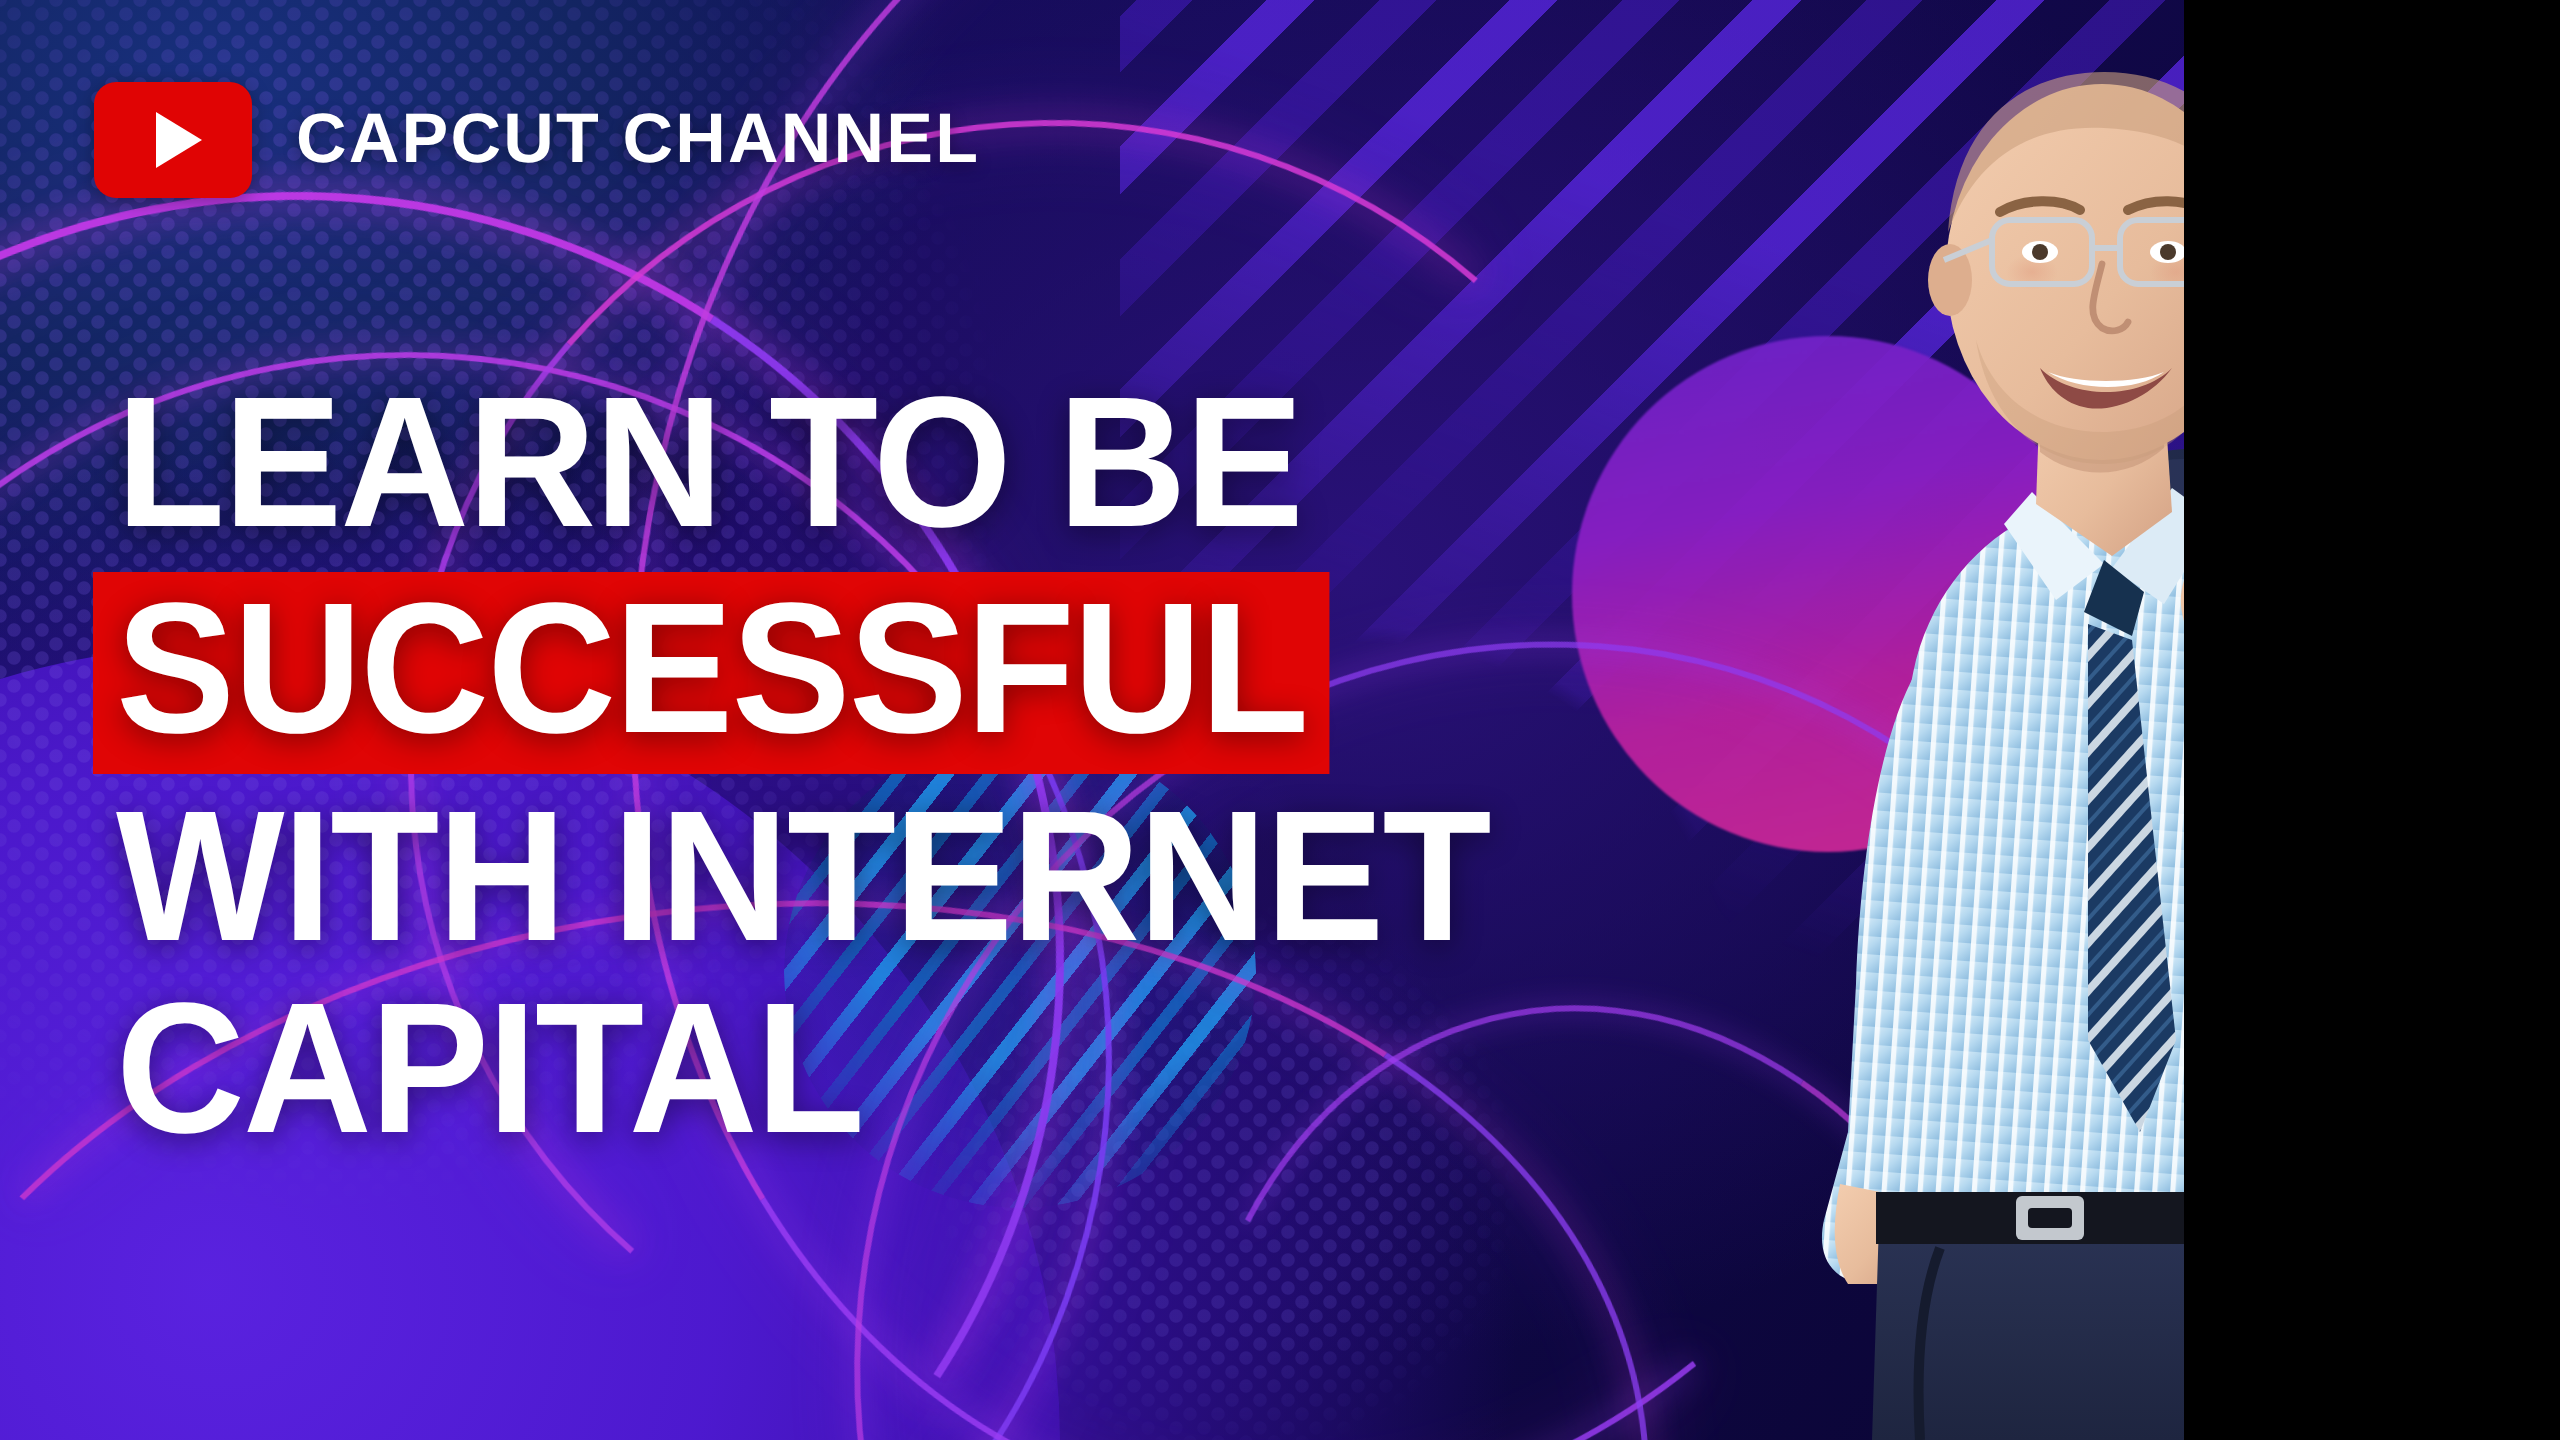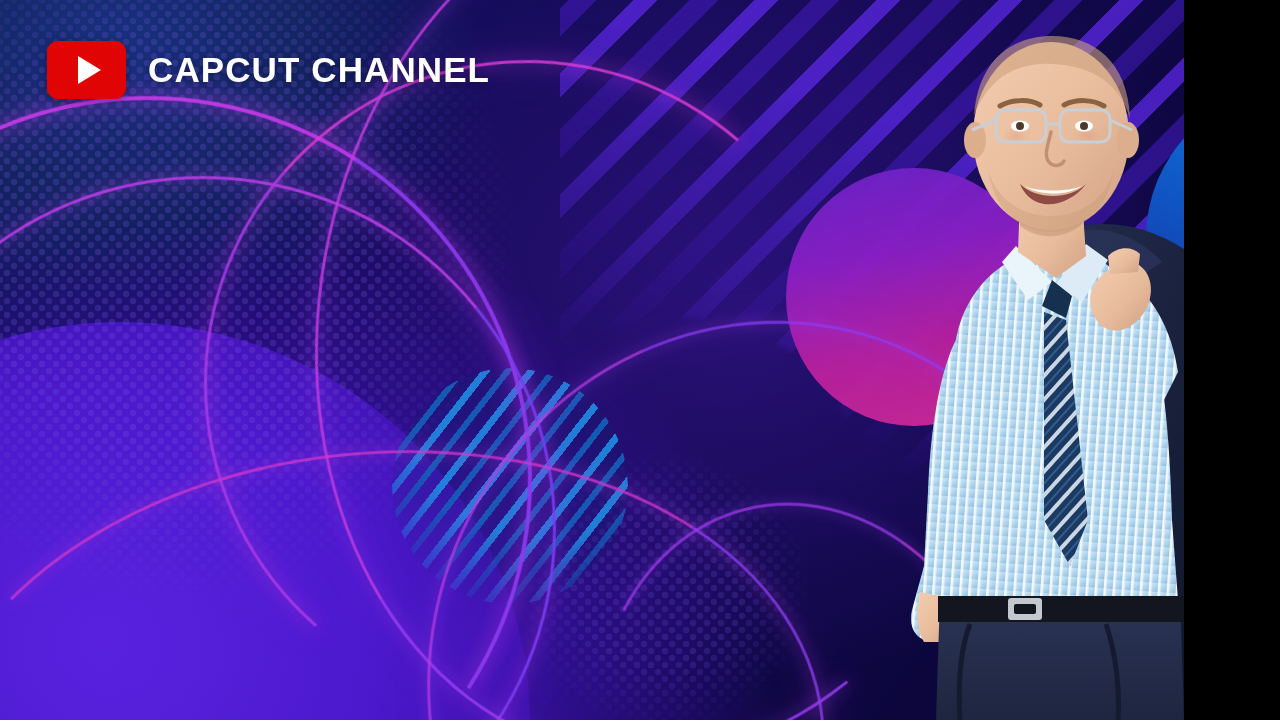--- a/index.html
+++ b/index.html
@@ -1,21 +1,21 @@
 <!DOCTYPE html>
 <html><head>
 <meta charset="utf-8">
 <title>CapCut Channel Thumbnail</title>
 <style>
   html,body{margin:0;padding:0;background:#000;}
   body{font-family:"Liberation Sans",sans-serif;}
 
   .thumb{
     position:relative;
-    width:1184px;height:720px;
+    width:1092px;height:720px;
     overflow:hidden;
     background:#4c1d95;
   }
 
   
   .bg-base{
     position:absolute;inset:0;
     background:
       radial-gradient(ellipse 780px 620px at 18% 92%, #5a1fd8 0%, #4416bd 24%, #2d0e8a 46%, rgba(22,9,78,0) 72%),
       radial-gradient(ellipse 520px 430px at 10% 6%, #18307e 0%, #132562 35%, rgba(13,12,72,0) 70%),
@@ -347,14 +347,22 @@
     </svg>
   </div>
 
   <div class="logo-row">
     <div class="yt-badge">
       <div class="yt-tri"></div>
     </div>
     <div class="channel-name">CAPCUT CHANNEL</div>
   </div>
 
+  <div class="headline">
+    <div class="hl-line l1">LEARN TO BE</div>
+    <div class="hl-line l2">
+      <span class="hl-highlight">SUCCESSFUL</span>
+    </div>
+    <div class="hl-line l3">WITH INTERNET</div>
+    <div class="hl-line l4">CAPITAL</div>
+  </div>
 
 </div>
 
 </body></html>

